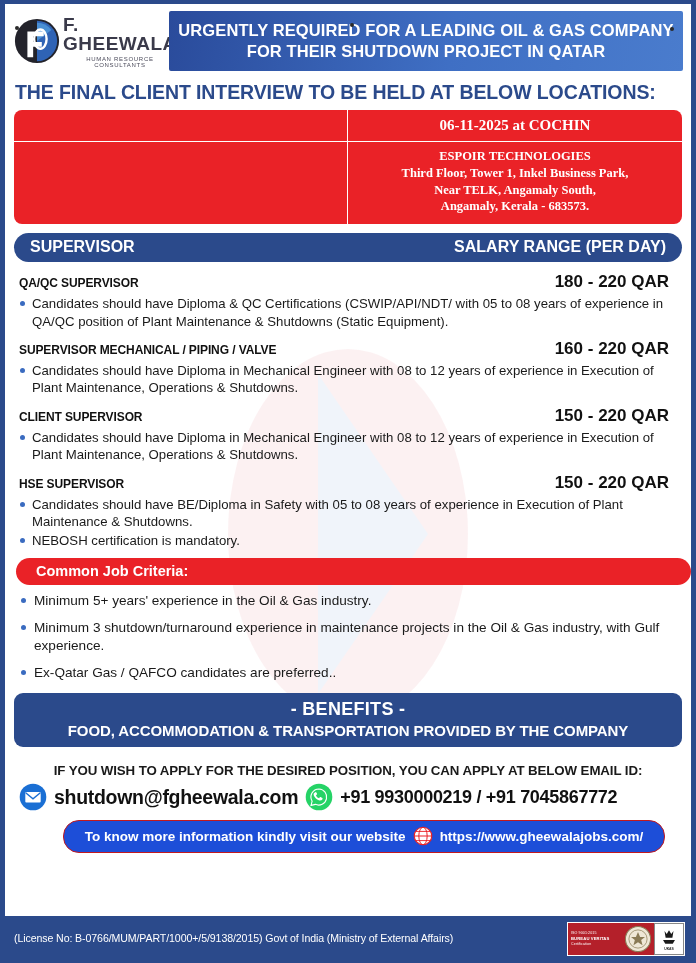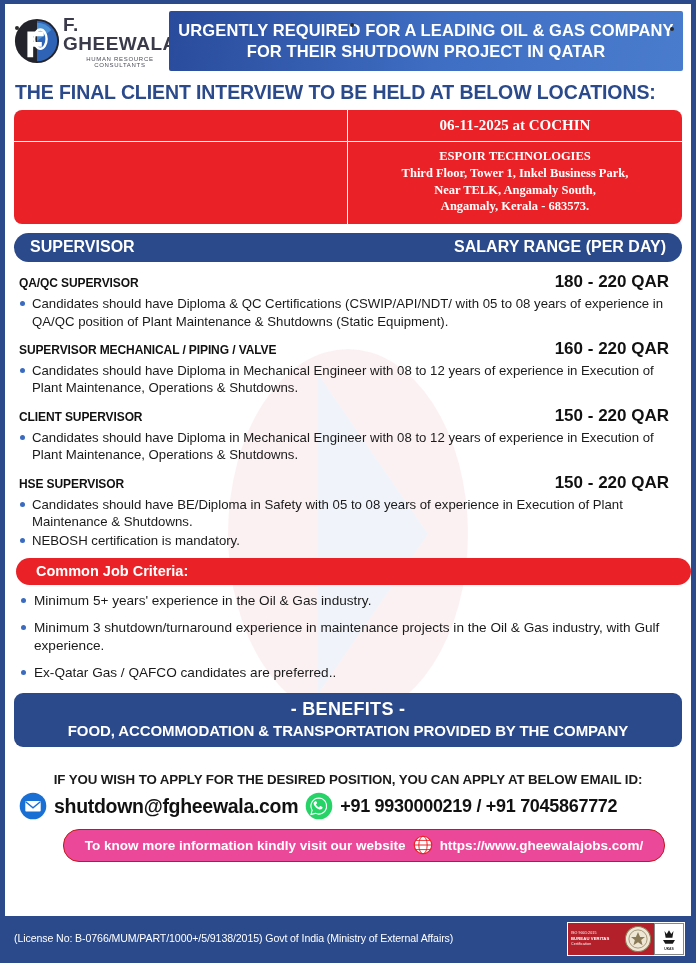--- a/index.html
+++ b/index.html
@@ -203,21 +203,21 @@
     content: "";
     position: absolute;
     left: 2px; top: 6px;
     width: 5px; height: 5px;
     border-radius: 50%;
     background: #3a6bc0;
   }
 
   
   .benefits {
-    margin: 2px 9px 17px 9px;
+    margin: 2px 9px 8px 9px;
     background: #2b4a8b;
     border-radius: 9px;
     color: #fff;
     text-align: center;
     padding: 6px 6px 8px 6px;
   }
   .benefits-title { font-size: 18px; font-weight: bold; letter-spacing: 0.3px; }
   .benefits-text { font-size: 15px; font-weight: bold; margin-top: 2px; letter-spacing: -0.1px; }
 
   
@@ -237,21 +237,21 @@
     gap: 7px;
     padding: 1px 8px 0 14px;
   }
   .icon-circle { flex: 0 0 auto; width: 28px; height: 28px; }
   .contact-email { font-size: 19.5px; font-weight: bold; color: #111; letter-spacing: -0.3px; }
   .contact-phone { font-size: 18px; font-weight: bold; color: #111; letter-spacing: -0.3px; }
 
   
   .web-pill {
     margin: 9px 26px 0 58px;
-    background: #ec4899;
+    background: #1d4ed8;
     border: 1.5px solid #c4181d;
     border-radius: 16px;
     color: #fff;
     display: flex;
     align-items: center;
     justify-content: center;
     gap: 7px;
     font-size: 13.5px;
     font-weight: bold;
     padding: 5px 10px 6px 10px;

